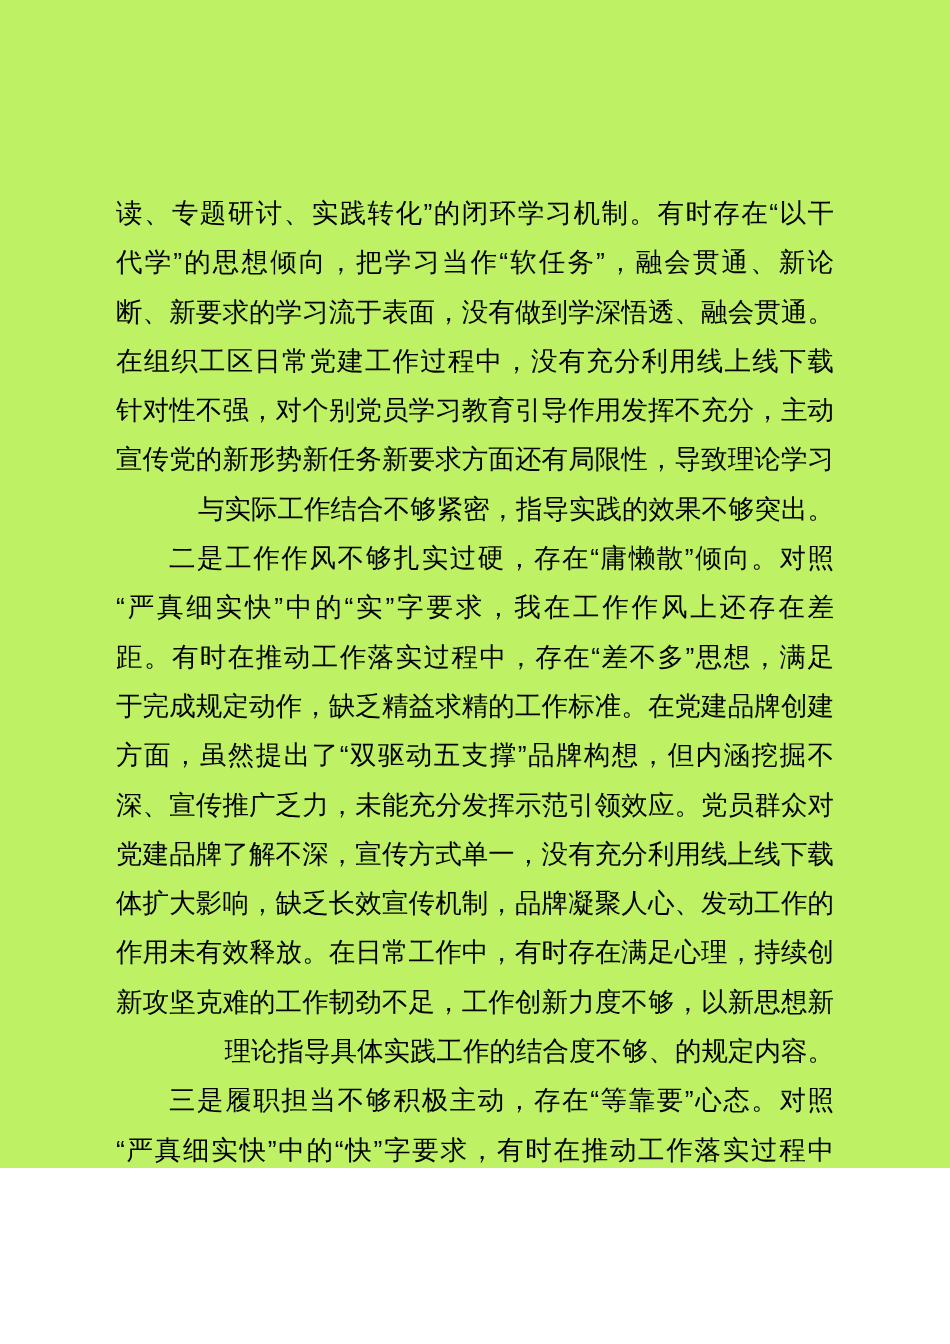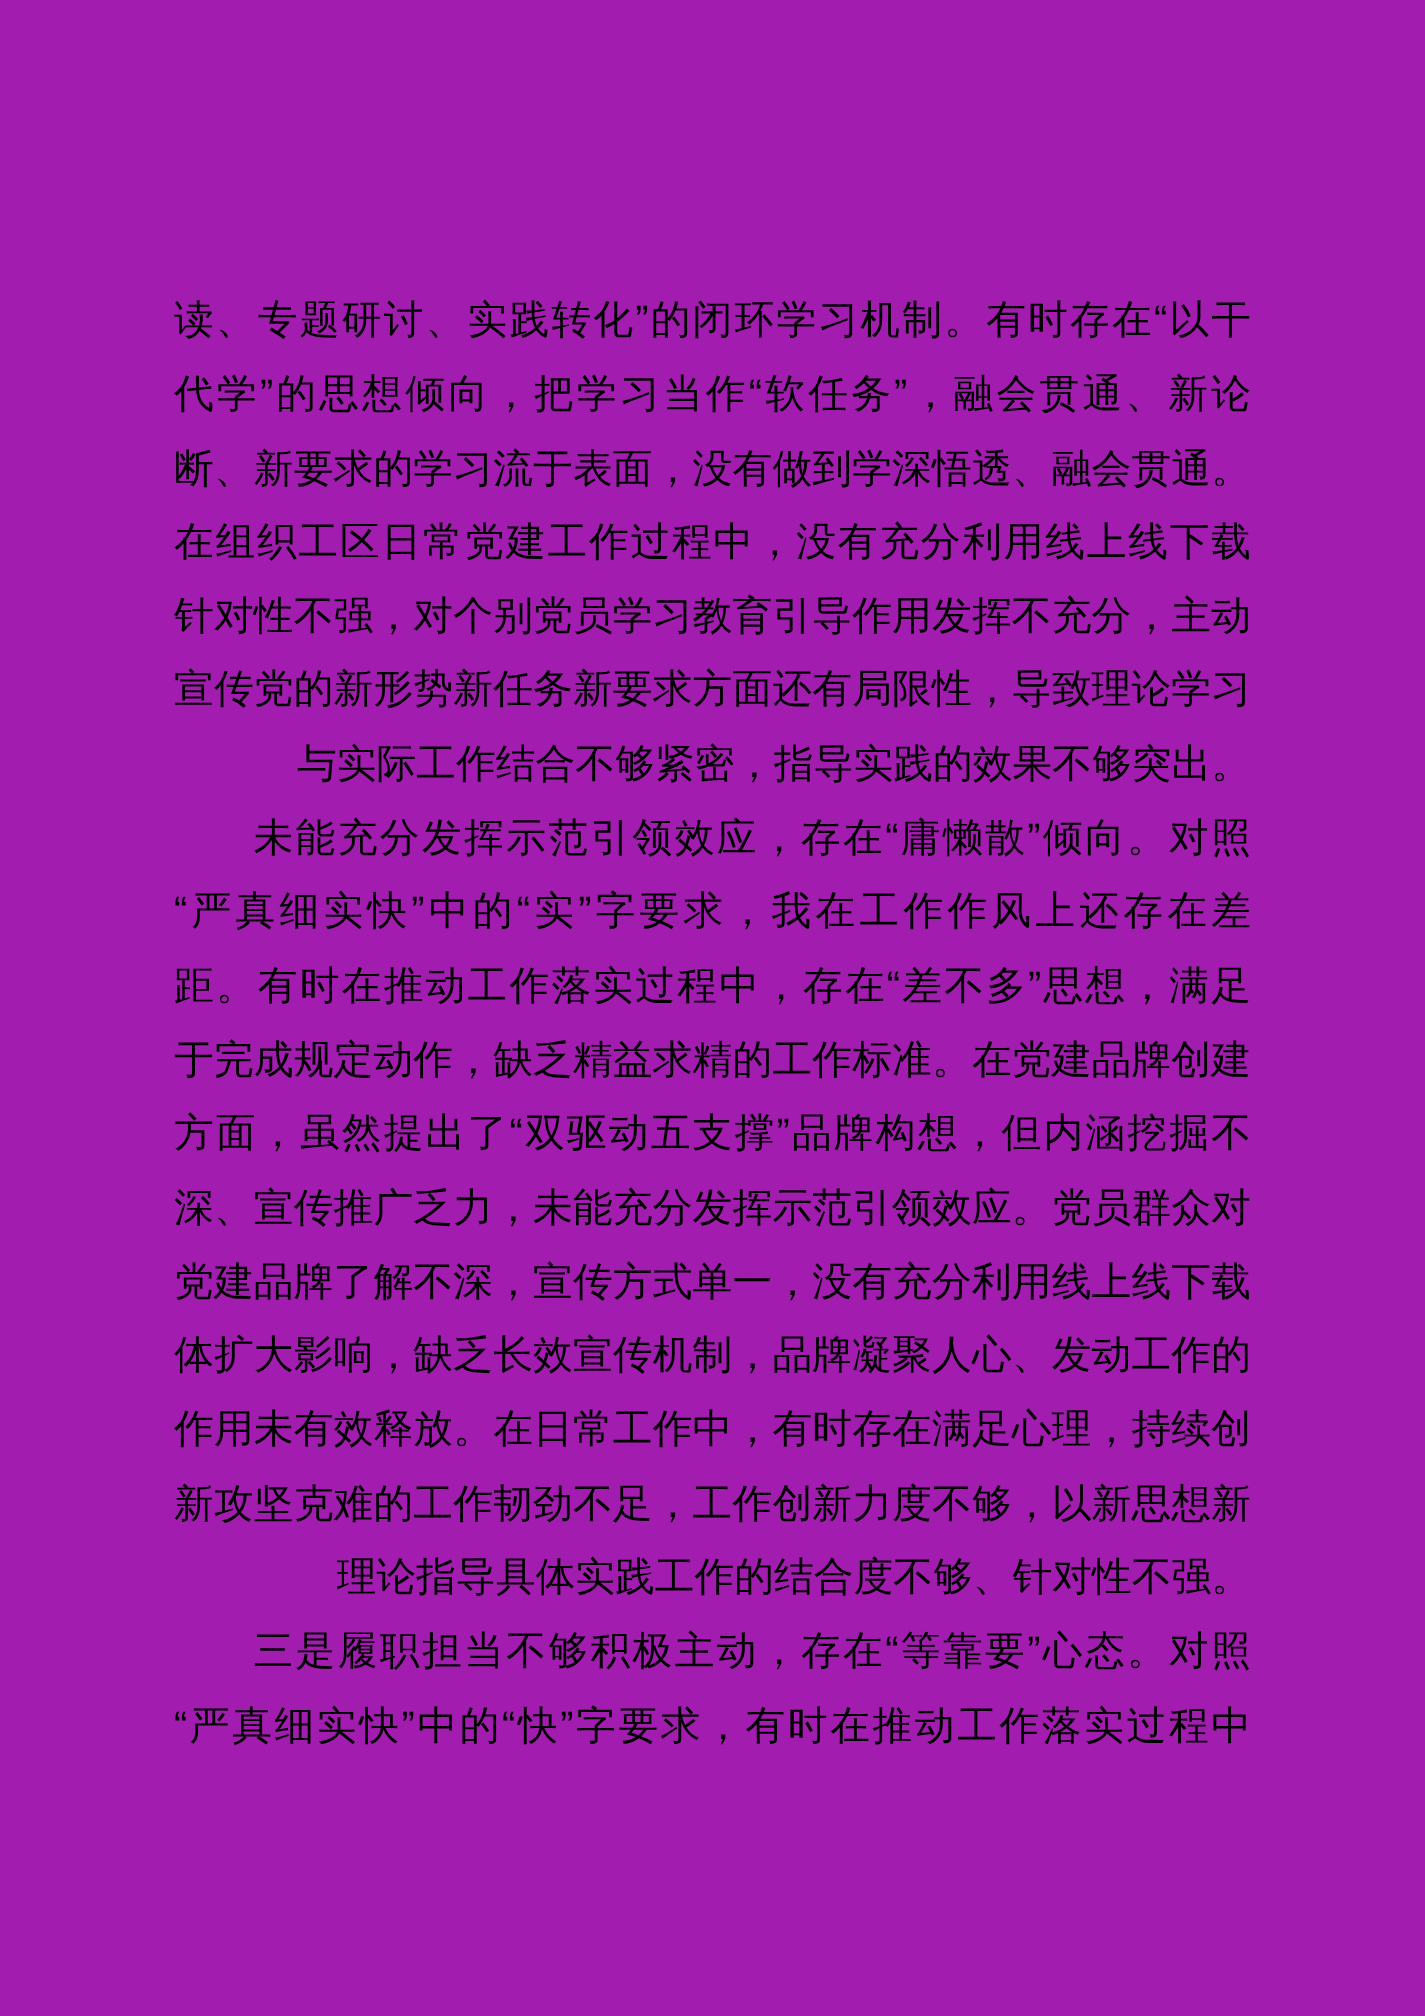--- a/index.html
+++ b/index.html
@@ -3,22 +3,22 @@
 <meta charset="utf-8">
 <style>
   html, body {
     margin: 0;
     padding: 0;
     background: #ffffff;
   }
   .page {
     position: relative;
     width: 950px;
-    height: 1344px;
-    background: #a21caf;
+    height: 1168px;
+    background: #bef264;
     overflow: hidden;
     font-family: "Liberation Sans", sans-serif;
     color: #000000;
   }
   .text-block {
     position: absolute;
     left: 116px;
     top: 189px;
     width: 718px;
     font-size: 26.5px;
@@ -52,30 +52,30 @@
       <div class="para">
         <div class="line justify">读、专题研讨、实践转化”的闭环学习机制。有时存在“以干</div>
         <div class="line justify">代学”的思想倾向，把学习当作“软任务”，融会贯通、新论</div>
         <div class="line justify">断、新要求的学习流于表面，没有做到学深悟透、融会贯通。</div>
         <div class="line justify">在组织工区日常党建工作过程中，没有充分利用线上线下载</div>
         <div class="line justify">针对性不强，对个别党员学习教育引导作用发挥不充分，主动</div>
         <div class="line justify">宣传党的新形势新任务新要求方面还有局限性，导致理论学习</div>
         <div class="line">与实际工作结合不够紧密，指导实践的效果不够突出。</div>
       </div>
       <div class="para">
-        <div class="line justify indent">未能充分发挥示范引领效应，存在“庸懒散”倾向。对照</div>
+        <div class="line justify indent">二是工作作风不够扎实过硬，存在“庸懒散”倾向。对照</div>
         <div class="line justify">“严真细实快”中的“实”字要求，我在工作作风上还存在差</div>
         <div class="line justify">距。有时在推动工作落实过程中，存在“差不多”思想，满足</div>
         <div class="line justify">于完成规定动作，缺乏精益求精的工作标准。在党建品牌创建</div>
         <div class="line justify">方面，虽然提出了“双驱动五支撑”品牌构想，但内涵挖掘不</div>
         <div class="line justify">深、宣传推广乏力，未能充分发挥示范引领效应。党员群众对</div>
         <div class="line justify">党建品牌了解不深，宣传方式单一，没有充分利用线上线下载</div>
         <div class="line justify">体扩大影响，缺乏长效宣传机制，品牌凝聚人心、发动工作的</div>
         <div class="line justify">作用未有效释放。在日常工作中，有时存在满足心理，持续创</div>
         <div class="line justify">新攻坚克难的工作韧劲不足，工作创新力度不够，以新思想新</div>
-        <div class="line">理论指导具体实践工作的结合度不够、针对性不强。</div>
+        <div class="line">理论指导具体实践工作的结合度不够、的规定内容。</div>
       </div>
       <div class="para">
         <div class="line justify indent">三是履职担当不够积极主动，存在“等靠要”心态。对照</div>
         <div class="line justify">“严真细实快”中的“快”字要求，有时在推动工作落实过程中</div>
       </div>
     </div>
 </div>
 
 </body></html>

